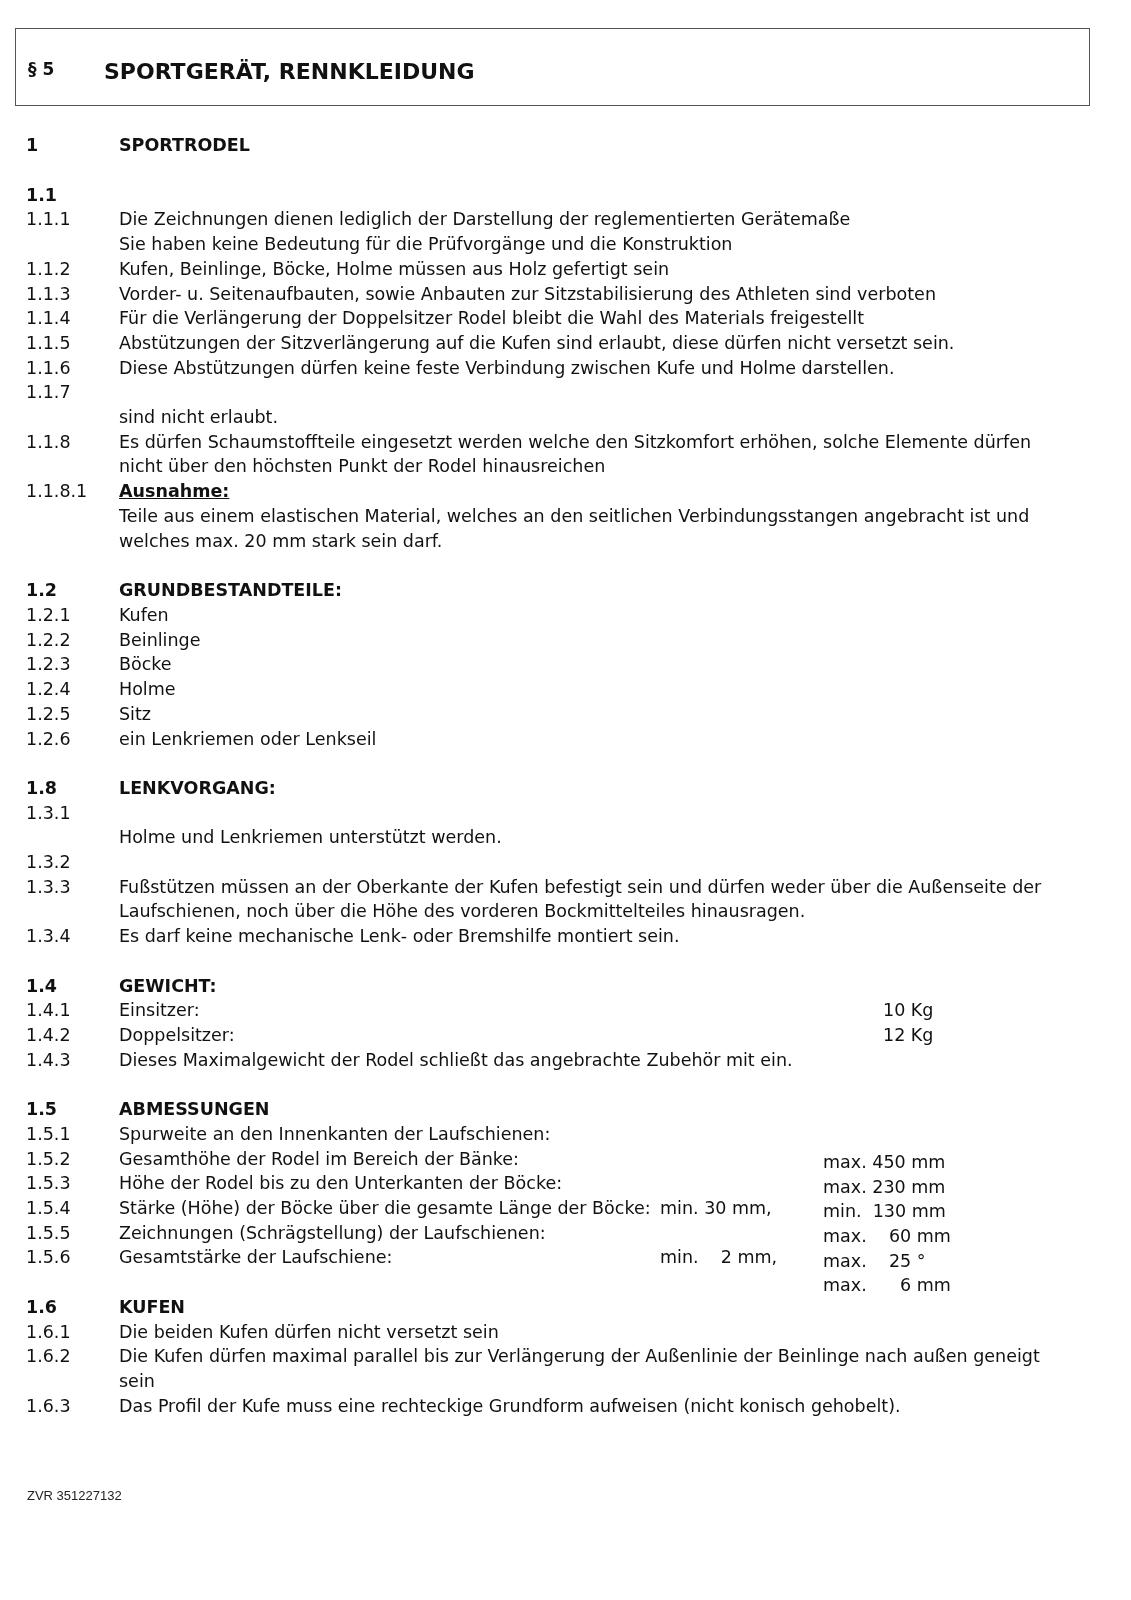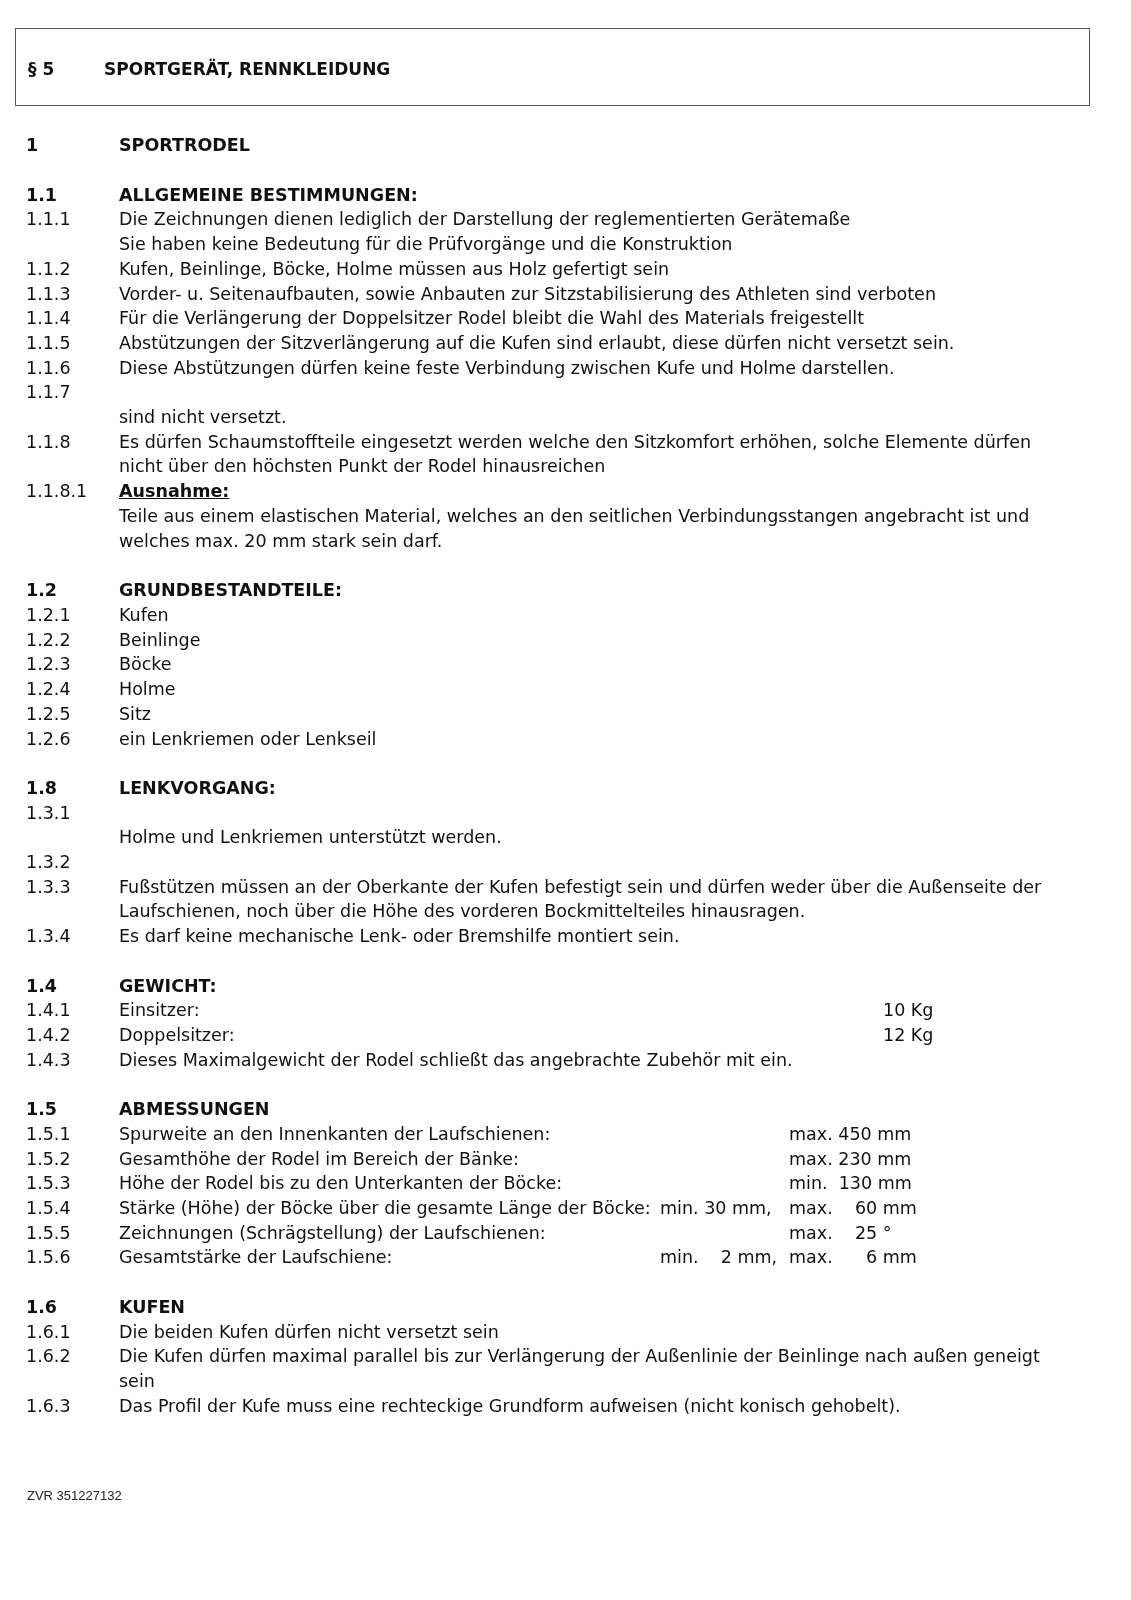--- a/index.html
+++ b/index.html
@@ -5,32 +5,32 @@
     html, body { margin: 0; padding: 0; background: #ffffff; }
     body {
       width: 1131px; height: 1600px; position: relative; overflow: hidden;
       font-family: "DejaVu Sans", sans-serif; color: #111111;
     }
     .page-header {
       position: absolute; left: 15px; top: 28px; width: 1075px; height: 78px;
       border: 1px solid #555555; box-sizing: border-box;
     }
     .page-header .num { position: absolute; left: 12px; top: 30px; font-weight: bold; font-size: 17px; }
-    .page-header .title { position: absolute; left: 88px; top: 30px; font-weight: bold; font-size: 17px; }
+    .page-header .title { position: absolute; left: 88px; top: 30px; font-weight: bold; font-size: 22px; }
     .content { position: absolute; left: 0; top: 0; width: 1131px; }
     .row {
       position: absolute; left: 0; width: 1131px; height: 25px;
       font-size: 17.5px; line-height: 25px; white-space: nowrap;
     }
     .row .n { position: absolute; left: 26px; }
     .row .t { position: absolute; left: 119px; }
     .row.bold { font-weight: bold; }
     .row .u { text-decoration: underline; font-weight: bold; }
     .row .v1 { position: absolute; left: 660px; }
-    .row .v2 { position: absolute; left: 789px; }
+    .row .v2 { position: absolute; left: 823px; margin-top: 28px; }
     .row .w { position: absolute; left: 883px; }
     .footer {
       position: absolute; left: 27px; top: 1488px; font-family: "Liberation Sans", sans-serif;
       font-size: 13px; color: #222222;
     }
   </style>
 </head>
 <body>
 
 <div class="page-header">
@@ -40,21 +40,20 @@
 
 <div class="content">
 
   <div class="row bold" style="top:133px">
     <span class="n">1</span>
     <span class="t">SPORTRODEL</span>
   </div>
 
   <div class="row bold" style="top:183px">
     <span class="n">1.1</span>
-    <span class="t">ALLGEMEINE BESTIMMUNGEN:</span>
   </div>
   <div class="row" style="top:207px">
     <span class="n">1.1.1</span>
     <span class="t">Die Zeichnungen dienen lediglich der Darstellung der reglementierten Gerätemaße</span>
   </div>
   <div class="row" style="top:232px">
     <span class="t">Sie haben keine Bedeutung für die Prüfvorgänge und die Konstruktion</span>
   </div>
   <div class="row" style="top:257px">
     <span class="n">1.1.2</span>
@@ -73,21 +72,21 @@
     <span class="t">Abstützungen der Sitzverlängerung auf die Kufen sind erlaubt, diese dürfen nicht versetzt sein.</span>
   </div>
   <div class="row" style="top:356px">
     <span class="n">1.1.6</span>
     <span class="t">Diese Abstützungen dürfen keine feste Verbindung zwischen Kufe und Holme darstellen.</span>
   </div>
   <div class="row" style="top:380px">
     <span class="n">1.1.7</span>
   </div>
   <div class="row" style="top:405px">
-    <span class="t">sind nicht versetzt.</span>
+    <span class="t">sind nicht erlaubt.</span>
   </div>
   <div class="row" style="top:430px">
     <span class="n">1.1.8</span>
     <span class="t">Es dürfen Schaumstoffteile eingesetzt werden welche den Sitzkomfort erhöhen, solche Elemente dürfen</span>
   </div>
   <div class="row" style="top:454px">
     <span class="t">nicht über den höchsten Punkt der Rodel hinausreichen</span>
   </div>
   <div class="row" style="top:479px">
     <span class="n">1.1.8.1</span>

